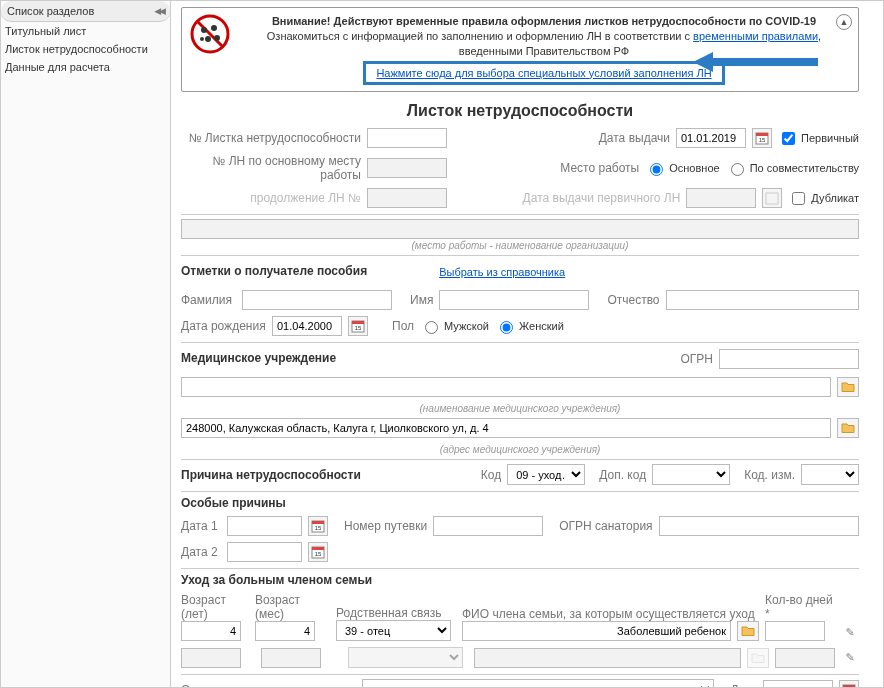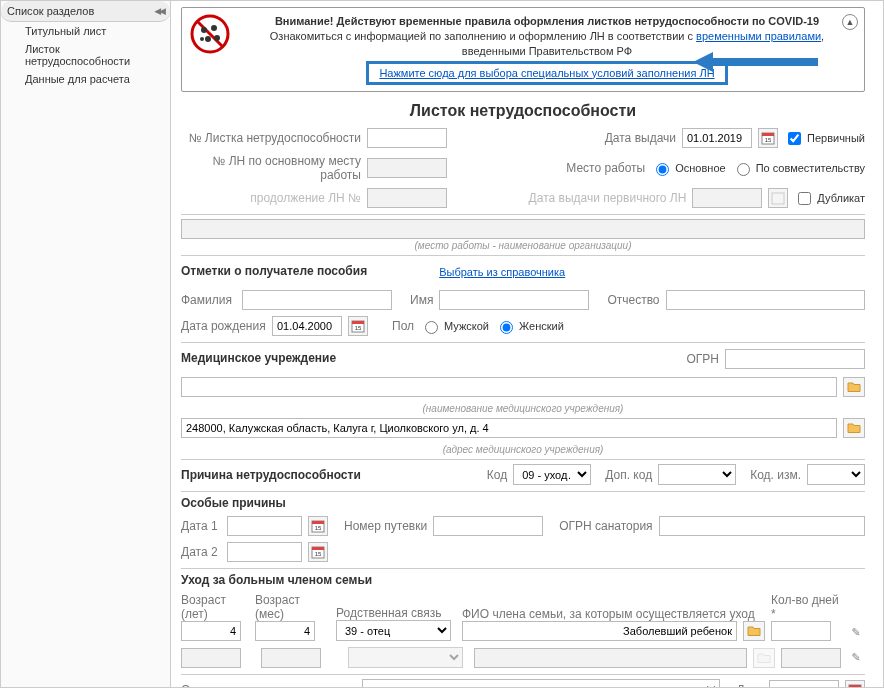--- a/index.html
+++ b/index.html
@@ -1,22 +1,22 @@
 <!DOCTYPE html>
 <html><head>
 <meta charset="utf-8">
 <style>
   *{box-sizing:border-box;}
   body{margin:0;font-family:Arial,sans-serif;font-size:11px;color:#333;background:#fff;}
   .app{display:flex;width:884px;height:688px;border:1px solid #ccc;}
   .sidebar{width:170px;border-right:1px solid #ccc;background:#fafafa;padding:0;}
   .sidebar-head{display:flex;align-items:center;justify-content:space-between;background:#eee;border-bottom:1px solid #ccc;padding:4px 6px;font-size:11px;border-radius:10px;}
   .sidebar-head .chev{font-size:9px;color:#777;letter-spacing:-2px;}
-  .side-item{padding:3px 24px;font-size:11px;cursor:pointer;}
-  .main{flex:1;background:#fff;overflow-y:auto;padding:6px 10px 0 10px;position:relative;}
+  .side-item{padding:3px 4px;font-size:11px;cursor:pointer;}
+  .main{flex:1;background:#fff;overflow-y:auto;padding:6px 16px 0 10px;position:relative;}
   .covid-box{border:1px solid #999;padding:6px 8px;border-radius:2px;display:flex;align-items:flex-start;gap:8px;position:relative;}
   .covid-icon{width:40px;height:40px;flex-shrink:0;}
   .covid-icon svg{width:40px;height:40px;}
   .covid-text{flex:1;text-align:center;font-size:11px;line-height:1.35;}
   .covid-text .link{color:#0056c5;text-decoration:underline;cursor:pointer;}
   .covid-sub{color:#0056c5;text-decoration:underline;display:inline-block;border:3px solid #2b7cc4;padding:2px 10px;margin-top:2px;font-size:11px;cursor:pointer;}
   .collapse-btn{position:absolute;right:6px;top:6px;width:16px;height:16px;border:1px solid #888;border-radius:50%;font-size:9px;text-align:center;line-height:14px;cursor:pointer;color:#555;}
   .arrow{position:absolute;right:60px;top:46px;pointer-events:none;}
   h2.title{text-align:center;font-size:16px;font-weight:bold;margin:10px 0 8px 0;}
   .row{display:flex;align-items:center;gap:6px;margin-bottom:6px;}

